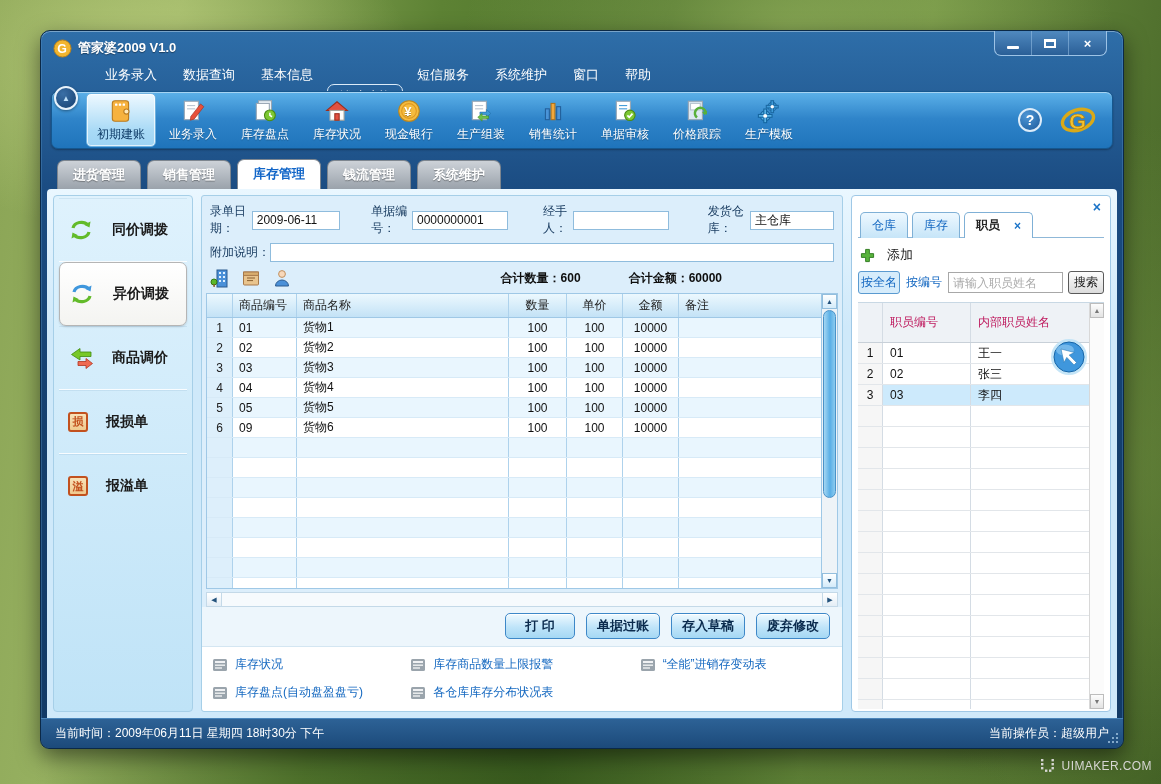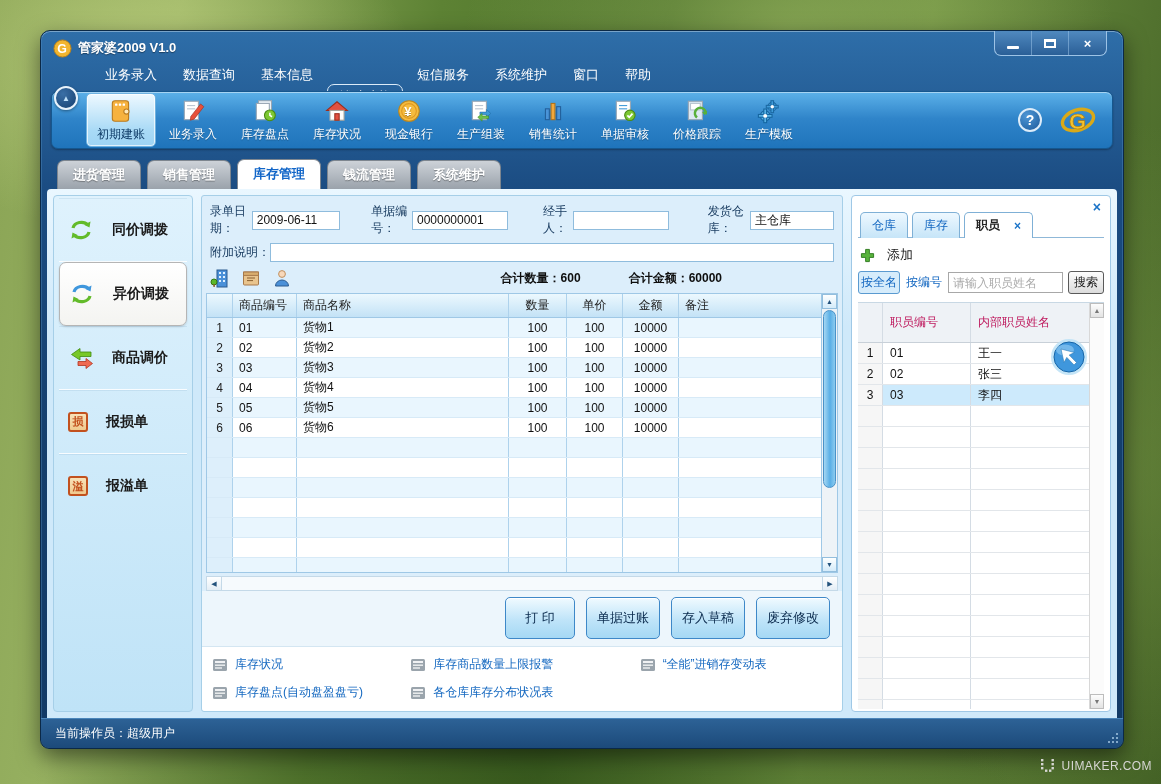--- a/index.html
+++ b/index.html
@@ -111,22 +111,22 @@
     display:flex; align-items:center; justify-content:center; font-size:7px; color:#23527c; }
   .vthumb { margin:1px; height:64%; background:linear-gradient(90deg,#a5d7f3,#58aee6 55%,#8ccbef);
     border:1px solid #4a92c8; border-radius:7px; }
 
   .hscroll { height:15px; margin:3px 4px 0; flex:none; display:flex; background:#f6fafd; border:1px solid #c4d9e8; }
   .harrow { width:15px; height:100%; background:linear-gradient(#fff,#e4eef6); border-right:1px solid #c4d9e8;
     display:flex; align-items:center; justify-content:center; font-size:7px; color:#23527c; }
   .harrow:last-child { border-right:none; border-left:1px solid #c4d9e8; margin-left:auto; }
 
   .btn-row { flex:none; display:flex; justify-content:flex-end; gap:11px; padding:6px 12px 7px; background:#edf6fc; }
-  .action-btn { min-width:70px; height:42px; padding:0 10px; background:linear-gradient(#f0faff,#bfe4f9 55%,#a5d8f4);
-    border:1px solid #3e88c8; border-radius:5px; font-size:13px; color:#0b2b4e; font-weight:normal;
+  .action-btn { min-width:70px; height:26px; padding:0 10px; background:linear-gradient(#f0faff,#bfe4f9 55%,#a5d8f4);
+    border:1px solid #3e88c8; border-radius:5px; font-size:13px; color:#0b2b4e; font-weight:bold;
     display:flex; align-items:center; justify-content:center; box-shadow:inset 0 1px 0 #fff; font-family:inherit; }
 
   .links-area { flex:none; background:#fff; border-top:1px solid #d4e6f2; border-radius:0 0 3px 3px;
     padding:9px 8px 10px 10px; display:grid; grid-template-columns:1.02fr 1.18fr 1fr; row-gap:11px; }
   .link-item { display:flex; align-items:center; gap:7px; font-size:12px; color:#1468c0; }
   .link-icon { width:16px; height:14px; flex:none; }
 
   
   .right-panel { width:260px; flex:none; background:#fff; border:1px solid #9fc8e6; border-radius:4px;
     position:relative; display:flex; flex-direction:column; padding:4px 6px 2px; overflow:hidden; }
@@ -480,21 +480,21 @@
                 <span class="gc c-num">5</span>
                 <span class="gc c-code">05</span>
                 <span class="gc c-name">货物5</span>
                 <span class="gc c-qty">100</span>
                 <span class="gc c-price">100</span>
                 <span class="gc c-amt">10000</span>
                 <span class="gc c-note"></span>
               </div>
             <div class="grid-row">
                 <span class="gc c-num">6</span>
-                <span class="gc c-code">06</span>
+                <span class="gc c-code">09</span>
                 <span class="gc c-name">货物6</span>
                 <span class="gc c-qty">100</span>
                 <span class="gc c-price">100</span>
                 <span class="gc c-amt">10000</span>
                 <span class="gc c-note"></span>
               </div>
             <div class="grid-row">
                 <span class="gc c-num"></span>
                 <span class="gc c-code"></span>
                 <span class="gc c-name"></span>
@@ -770,20 +770,21 @@
           <circle cx="19" cy="19" r="16.5" fill="none" stroke="#bfe2f6" stroke-width="3" opacity=".9"></circle>
           <circle cx="19" cy="19" r="15" fill="#3f97dd"></circle>
           <circle cx="19" cy="19" r="15" fill="none" stroke="#1565a8" stroke-width="1"></circle>
           <ellipse cx="15" cy="12" rx="9" ry="5.5" fill="#9ed3f5" opacity=".55"></ellipse>
           <path d="M11 11 L24.5 14.5 L19.2 17 L26.5 24.5 L24 27 L16.8 19.4 L14 24.5 Z" fill="#fff" stroke="#2a7ab8" stroke-width=".6"></path>
         </svg>
       </div>
     </div>
 
     <div class="statusbar">
+      <span>当前时间：2009年06月11日 星期四 18时30分 下午</span>
       <span>当前操作员：超级用户</span>
       <svg class="grip" viewBox="0 0 12 12">
         <g fill="#9cc0dd">
             <rect x="8" y="0" width="2" height="2"></rect>
             <rect x="8" y="4" width="2" height="2"></rect>
             <rect x="8" y="8" width="2" height="2"></rect>
             <rect x="4" y="4" width="2" height="2"></rect>
             <rect x="4" y="8" width="2" height="2"></rect>
             <rect x="0" y="8" width="2" height="2"></rect>
           </g>

